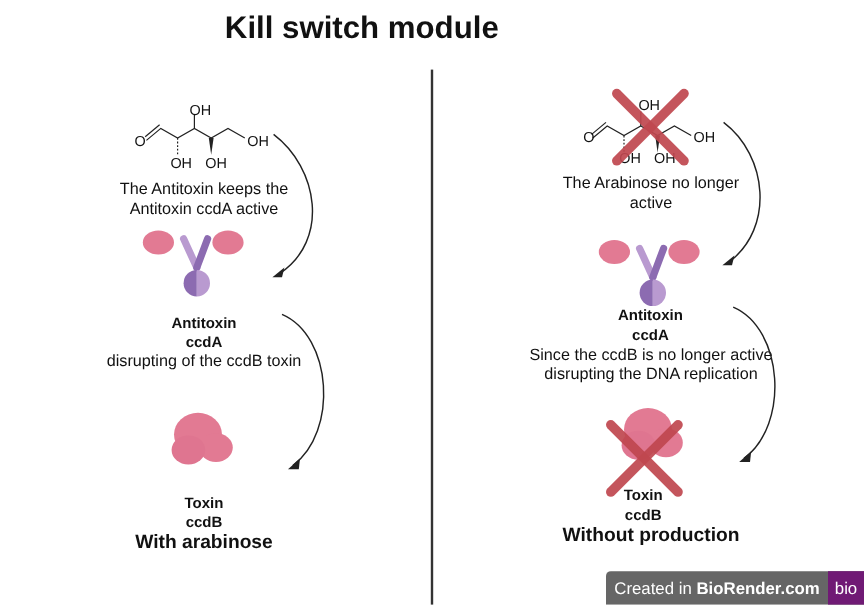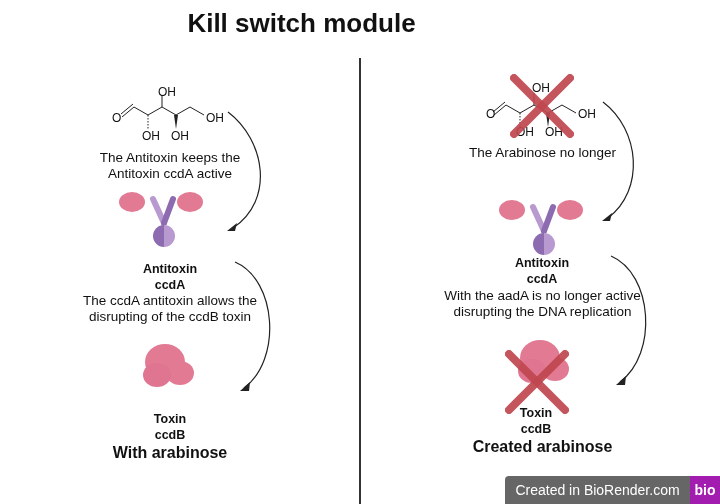--- a/index.html
+++ b/index.html
@@ -5,22 +5,22 @@
   html,body{margin:0;padding:0;background:#fff;}
   body{width:720px;height:504px;position:relative;overflow:hidden;font-family:"Liberation Sans",sans-serif;color:#111;}
   .abs{position:absolute;}
   .title{left:0;width:603px;top:8px;text-align:center;font-size:26px;font-weight:bold;}
   .divider{left:359px;top:58px;width:2px;height:446px;background:#333;}
   .txt{text-align:center;font-size:13.5px;line-height:16px;}
   .bold{font-weight:bold;font-size:12.5px;line-height:16px;}
   .cond{font-size:16px;font-weight:bold;text-align:center;}
   .badge{left:505px;top:476px;width:215px;height:28px;background:#666;color:#fff;display:flex;align-items:center;border-radius:4px 0 0 0;}
   .badge-text{flex:1;text-align:center;font-size:14px;}
-  .badge-text b{font-weight:normal;margin-top:10px;}
-  .badge-logo{width:30px;height:28px;background:#a21caf;color:#fff;font-weight:bold;font-size:14px;display:flex;align-items:center;justify-content:center;}
+  .badge-text b{font-weight:bold;margin-top:10px;}
+  .badge-logo{width:30px;height:28px;background:#701a75;color:#fff;font-weight:normal;font-size:14px;display:flex;align-items:center;justify-content:center;}
   svg{position:absolute;overflow:visible;}
 </style>
 </head>
 <body>
 
 <div class="abs title">Kill switch module</div>
 <div class="abs divider"></div>
 
 <div>
 
@@ -53,21 +53,20 @@
   <svg style="left:225px;top:110px;" width="50" height="125">
     <path d="M3,2 C40,30 50,90 8,118" fill="none" stroke="#222" stroke-width="1.2"></path>
     <polygon points="2,121 12,113 10,121" fill="#222"></polygon>
   </svg>
 
   <div class="abs txt" style="left:70px;width:200px;top:261px;">
     <div class="bold">Antitoxin</div>
     <div class="bold">ccdA</div>
   </div>
   <div class="abs txt" style="left:50px;width:240px;top:293px;">
-    <div>The ccdA antitoxin allows the</div>
     <div>disrupting of the ccdB toxin</div>
   </div>
 
   <svg style="left:232px;top:260px;" width="50" height="135">
     <path d="M3,2 C45,20 50,100 12,128" fill="none" stroke="#222" stroke-width="1.2"></path>
     <polygon points="8,131 18,122 17,131" fill="#222"></polygon>
   </svg>
   <svg style="left:135px;top:340px;" width="65" height="55">
     <ellipse cx="30" cy="22" rx="20" ry="18" fill="#e27a93"></ellipse>
     <ellipse cx="45" cy="33" rx="14" ry="12" fill="#e27a93"></ellipse>
@@ -93,60 +92,61 @@
   <div class="abs txt" style="left:516px;top:124px;font-size:12px;">OH</div>
   <div class="abs txt" style="left:545px;top:124px;font-size:12px;">OH</div>
   <div class="abs txt" style="left:486px;top:106px;font-size:12px;">O</div>
   <svg style="left:508px;top:72px;" width="68" height="68">
     <line x1="6" y1="6" x2="62" y2="62" stroke="#c0474f" stroke-width="8" stroke-linecap="round" opacity="0.92"></line>
     <line x1="62" y1="6" x2="6" y2="62" stroke="#c0474f" stroke-width="8" stroke-linecap="round" opacity="0.92"></line>
   </svg>
 
   <div class="abs txt" style="left:440px;width:205px;top:145px;">
     <div>The Arabinose no longer</div>
+    <div>active</div>
   </div>
 
   <svg style="left:495px;top:193px;" width="100" height="65">
     <ellipse cx="17" cy="17" rx="13" ry="10" fill="#e27a93"></ellipse>
     <ellipse cx="75" cy="17" rx="13" ry="10" fill="#e27a93"></ellipse>
     <line x1="38" y1="14" x2="49" y2="38" stroke="#b99ad0" stroke-width="6" stroke-linecap="round"></line>
     <line x1="58" y1="14" x2="49" y2="38" stroke="#8c6bb1" stroke-width="6" stroke-linecap="round"></line>
     <path d="M49,40 a10,10 0 0 0 0,22 z" fill="#8c6bb1"></path>
     <path d="M49,40 a10,10 0 0 1 0,22 z" fill="#b99ad0"></path>
   </svg>
   <svg style="left:600px;top:100px;" width="45" height="125">
     <path d="M3,2 C40,30 45,90 8,118" fill="none" stroke="#222" stroke-width="1.2"></path>
     <polygon points="2,121 12,113 10,121" fill="#222"></polygon>
   </svg>
 
   <div class="abs txt" style="left:442px;width:200px;top:255px;">
     <div class="bold">Antitoxin</div>
     <div class="bold">ccdA</div>
   </div>
   <div class="abs txt" style="left:420px;width:245px;top:288px;">
-    <div>With the aadA is no longer active</div>
+    <div>Since the ccdB is no longer active</div>
     <div>disrupting the DNA replication</div>
   </div>
 
   <svg style="left:608px;top:254px;" width="50" height="135">
     <path d="M3,2 C45,20 50,100 12,128" fill="none" stroke="#222" stroke-width="1.2"></path>
     <polygon points="8,131 18,122 17,131" fill="#222"></polygon>
   </svg>
   <svg style="left:510px;top:336px;" width="65" height="55">
     <ellipse cx="30" cy="22" rx="20" ry="18" fill="#e27a93"></ellipse>
     <ellipse cx="45" cy="33" rx="14" ry="12" fill="#e27a93"></ellipse>
     <ellipse cx="22" cy="35" rx="14" ry="12" fill="#df7590"></ellipse>
   </svg>
   <svg style="left:503px;top:348px;" width="68" height="68">
     <line x1="6" y1="6" x2="62" y2="62" stroke="#c0474f" stroke-width="8" stroke-linecap="round" opacity="0.92"></line>
     <line x1="62" y1="6" x2="6" y2="62" stroke="#c0474f" stroke-width="8" stroke-linecap="round" opacity="0.92"></line>
   </svg>
   <div class="abs txt" style="left:476px;width:120px;top:405px;">
     <div class="bold">Toxin</div>
     <div class="bold">ccdB</div>
   </div>
-  <div class="abs cond" style="left:430px;width:225px;top:438px;">Created arabinose</div>
+  <div class="abs cond" style="left:430px;width:225px;top:438px;">Without production</div>
 </div>
 
 <div class="abs badge">
   <div class="badge-text"><span>Created in </span><b>BioRender.com</b></div>
   <div class="badge-logo">bio</div>
 </div>
 
 </body></html>

